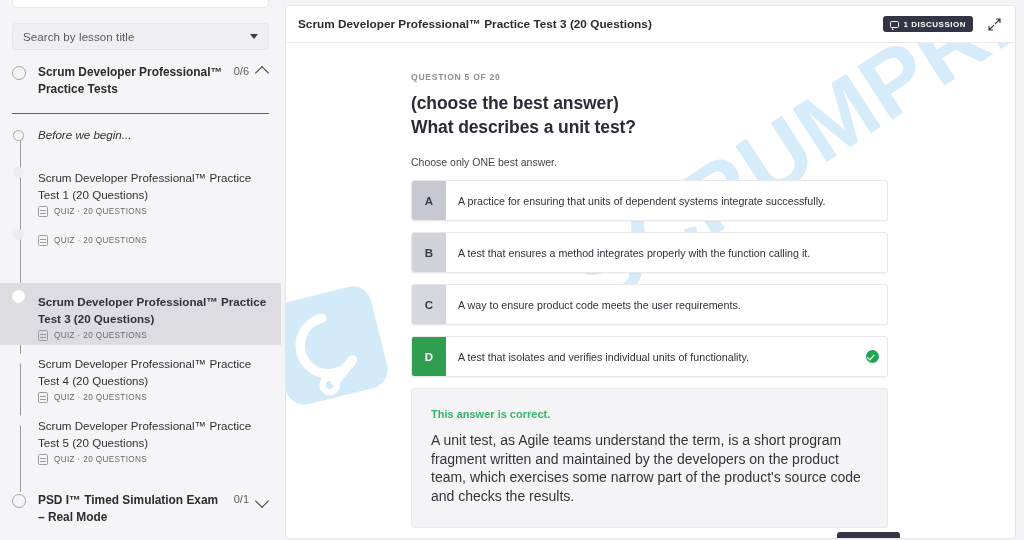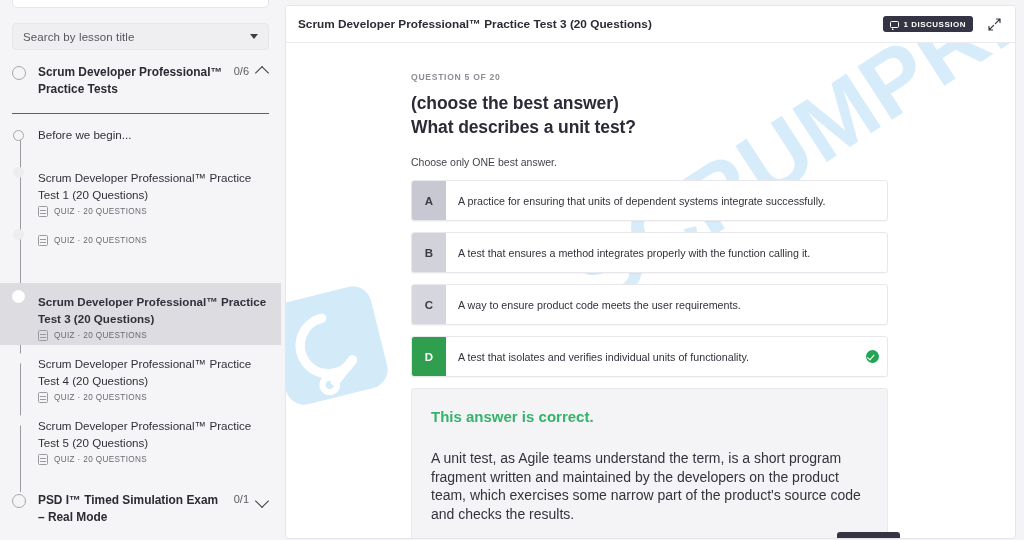--- a/index.html
+++ b/index.html
@@ -391,24 +391,24 @@
   .explain {
     margin-top: 8px;
     width: 477px;
     background: #f4f4f6;
     border: 1px solid #eaeaee;
     border-radius: 3px;
     padding: 19px 22px 22px 19px;
     box-sizing: border-box;
   }
   .explain-head {
-    font-size: 15px;
+    font-size: 11px;
     font-weight: bold;
     color: #35b36a;
-    margin-bottom: 24px;
+    margin-bottom: 11px;
   }
   .explain-body {
     font-size: 14px;
     line-height: 18.5px;
     color: #33333d;
   }
 
   .footer-btn {
     position: absolute;
     left: 551px;
@@ -441,21 +441,21 @@
         <span class="section-count">0/6</span>
         <span class="chev up"></span>
       </div>
     </div>
     <div class="divider" style="top:113px;"></div>
 
     <div class="lessons" style="top:122px;">
 
       <div class="rail" style="top:14px;height:356px;"></div>
 
-      <div class="lesson" style="height:37px;padding-top:5px;">
+      <div class="lesson" style="height:37px;padding-top:5px;font-style:italic;">
         <div class="dot-wrap">
             <span class="dot-hollow"></span>
           </div>
         <div class="lesson-body">
           <div class="lesson-title">Before we begin...</div>
         </div>
       </div>
 
       <div class="lesson" style="height:62px;padding-top:11px;">
         <div class="dot-wrap">

